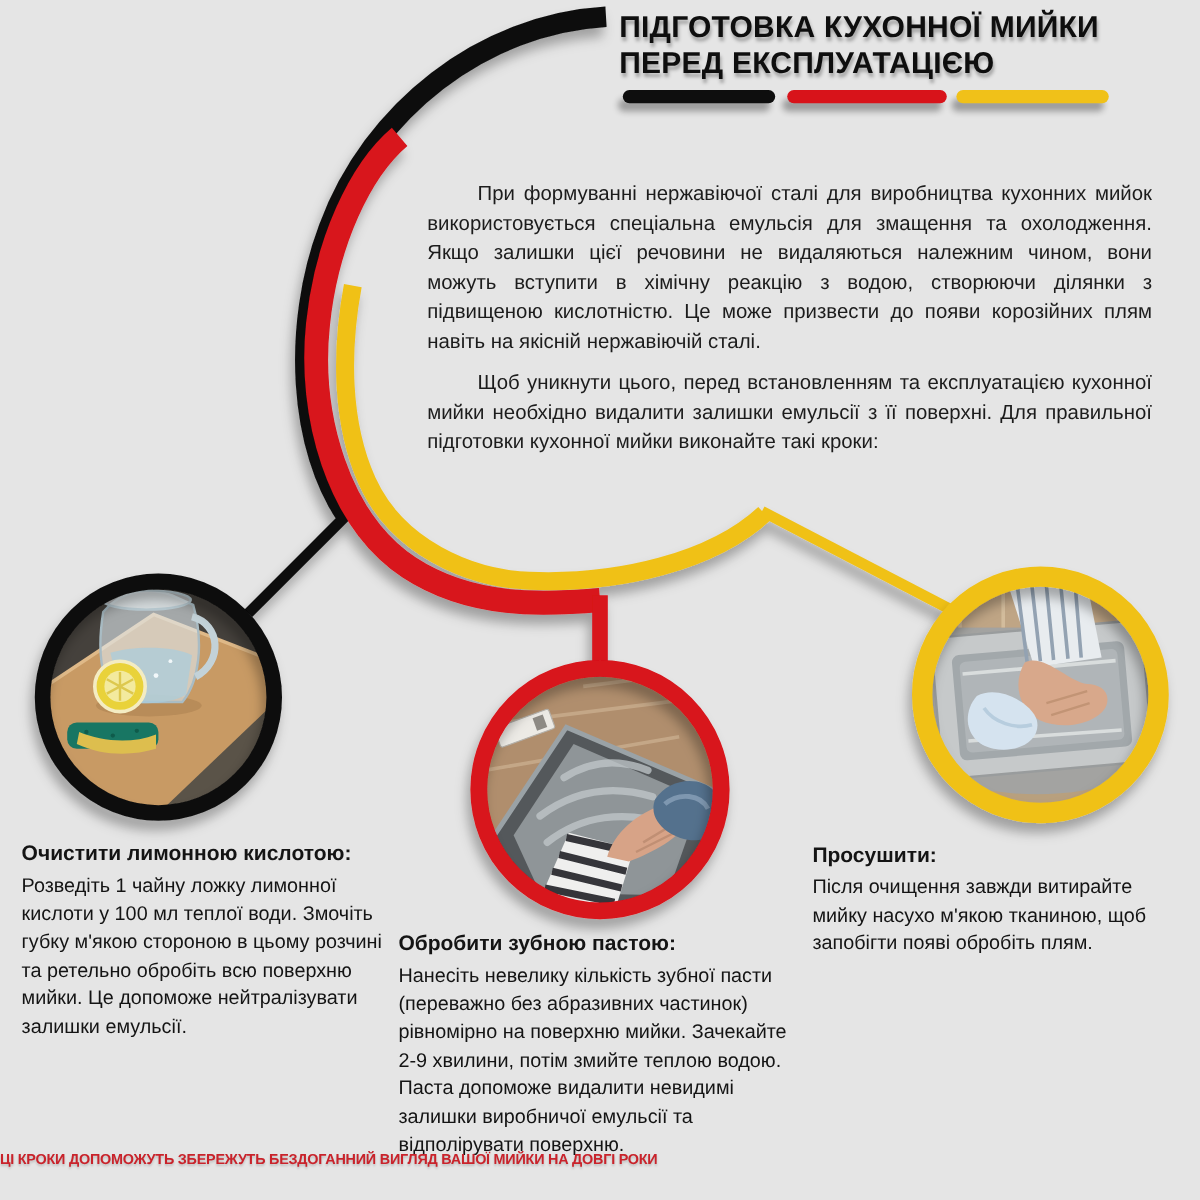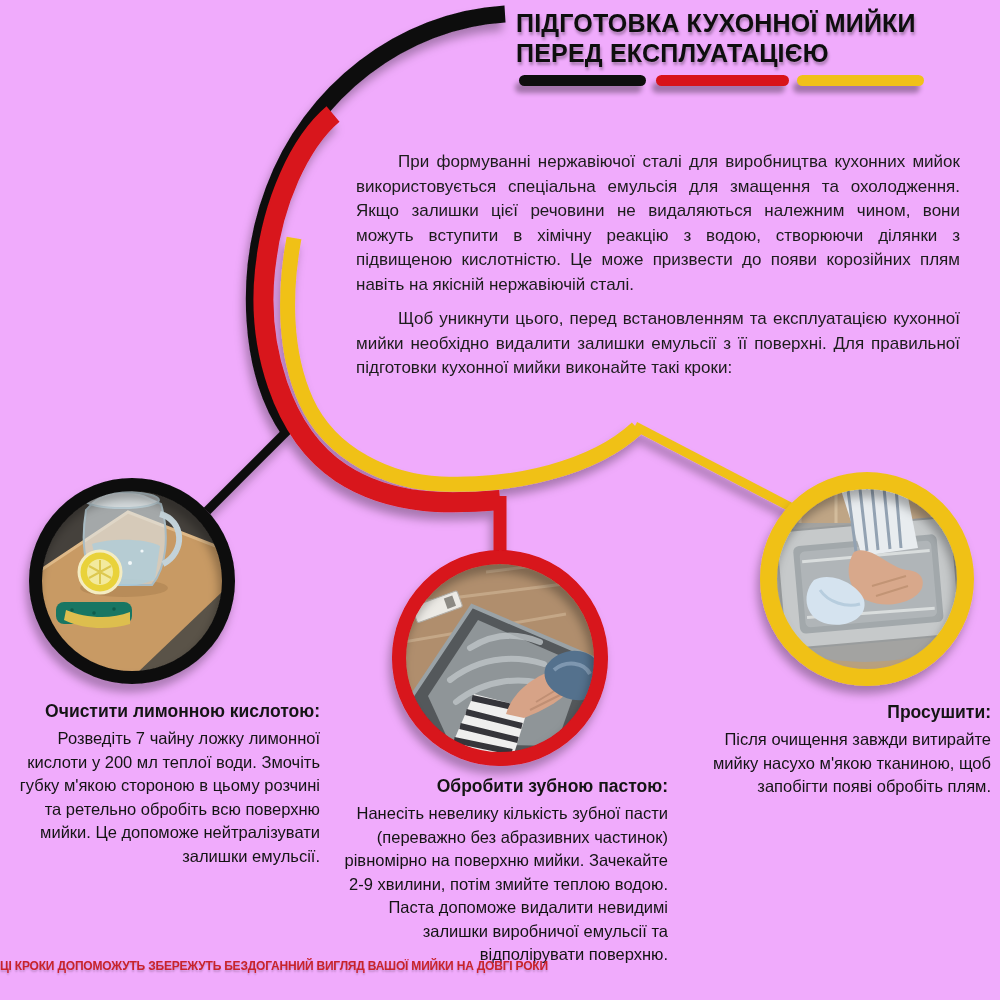--- a/index.html
+++ b/index.html
@@ -1,36 +1,36 @@
 <!DOCTYPE html>
 <html><head>
 <meta charset="utf-8">
 <style>
   html,body{margin:0;padding:0;background:#ffffff;}
   .canvas{
-    position:relative;width:1000px;height:1000px;background:#f0abfc;overflow:hidden;
+    position:relative;width:1000px;height:1000px;background:#e5e5e5;overflow:hidden;
     font-family:"Liberation Sans", sans-serif;color:#151515;
   }
   .art{position:absolute;left:0;top:0;}
   .title{
     position:absolute;left:516px;top:8px;width:460px;
     font-weight:bold;font-size:25px;line-height:30px;color:#0e0e0e;
     letter-spacing:0.2px;text-shadow:1px 3px 3px rgba(0,0,0,0.30);
   }
   .bar{position:absolute;top:75px;height:11px;border-radius:6px;box-shadow:-4px 7px 5px rgba(0,0,0,0.32);}
   .bar-black{left:519px;width:127px;background:#0e0e0e;}
   .bar-red{left:656px;width:133px;background:#d8131a;}
   .bar-yellow{left:797px;width:127px;background:#f0c119;}
   .para{
     position:absolute;left:356px;width:604px;margin:0;
     font-size:17px;line-height:24.5px;text-align:justify;text-indent:42px;color:#1c1c1c;
   }
   #para1{top:150px;}
   #para2{top:307px;}
-  .step{position:absolute;color:#141414;text-align:right;}
+  .step{position:absolute;color:#141414;}
   .step h3{margin:0 0 5px 0;font-size:17.5px;font-weight:bold;line-height:21px;}
   .step p{margin:0;font-size:16.5px;line-height:23.5px;}
   #step1{left:18px;top:701px;width:302px;}
   #step2{left:332px;top:776px;width:336px;}
   #step3{left:677px;top:702px;width:314px;}
   .footer{
     position:absolute;left:0;top:959px;width:1000px;text-align:left;
     font-weight:bold;font-size:12px;letter-spacing:-0.2px;color:#c9232b;
     text-shadow:0 2px 2px rgba(0,0,0,0.18);
   }
@@ -158,21 +158,21 @@
   </div>
   <div class="bar bar-black"></div>
   <div class="bar bar-red"></div>
   <div class="bar bar-yellow"></div>
 
   <p class="para" id="para1">При формуванні нержавіючої сталі для виробництва кухонних мийок використовується спеціальна емульсія для змащення та охолодження. Якщо залишки цієї речовини не видаляються належним чином, вони можуть вступити в хімічну реакцію з водою, створюючи ділянки з підвищеною кислотністю. Це може призвести до появи корозійних плям навіть на якісній нержавіючій сталі.</p>
   <p class="para" id="para2">Щоб уникнути цього, перед встановленням та експлуатацією кухонної мийки необхідно видалити залишки емульсії з її поверхні. Для правильної підготовки кухонної мийки виконайте такі кроки:</p>
 
   <div class="step" id="step1">
     <h3>Очистити лимонною кислотою:</h3>
-    <p>Розведіть 7 чайну ложку лимонної кислоти у 200 мл теплої води. Змочіть губку м'якою стороною в цьому розчині та ретельно обробіть всю поверхню мийки. Це допоможе нейтралізувати залишки емульсії.</p>
+    <p>Розведіть 1 чайну ложку лимонної кислоти у 100 мл теплої води. Змочіть губку м'якою стороною в цьому розчині та ретельно обробіть всю поверхню мийки. Це допоможе нейтралізувати залишки емульсії.</p>
   </div>
   <div class="step" id="step2">
     <h3>Обробити зубною пастою:</h3>
     <p>Нанесіть невелику кількість зубної пасти (переважно без абразивних частинок) рівномірно на поверхню мийки. Зачекайте 2-9 хвилини, потім змийте теплою водою. Паста допоможе видалити невидимі залишки виробничої емульсії та відполірувати поверхню.</p>
   </div>
   <div class="step" id="step3">
     <h3>Просушити:</h3>
     <p>Після очищення завжди витирайте мийку насухо м'якою тканиною, щоб запобігти появі обробіть плям.</p>
   </div>
 

